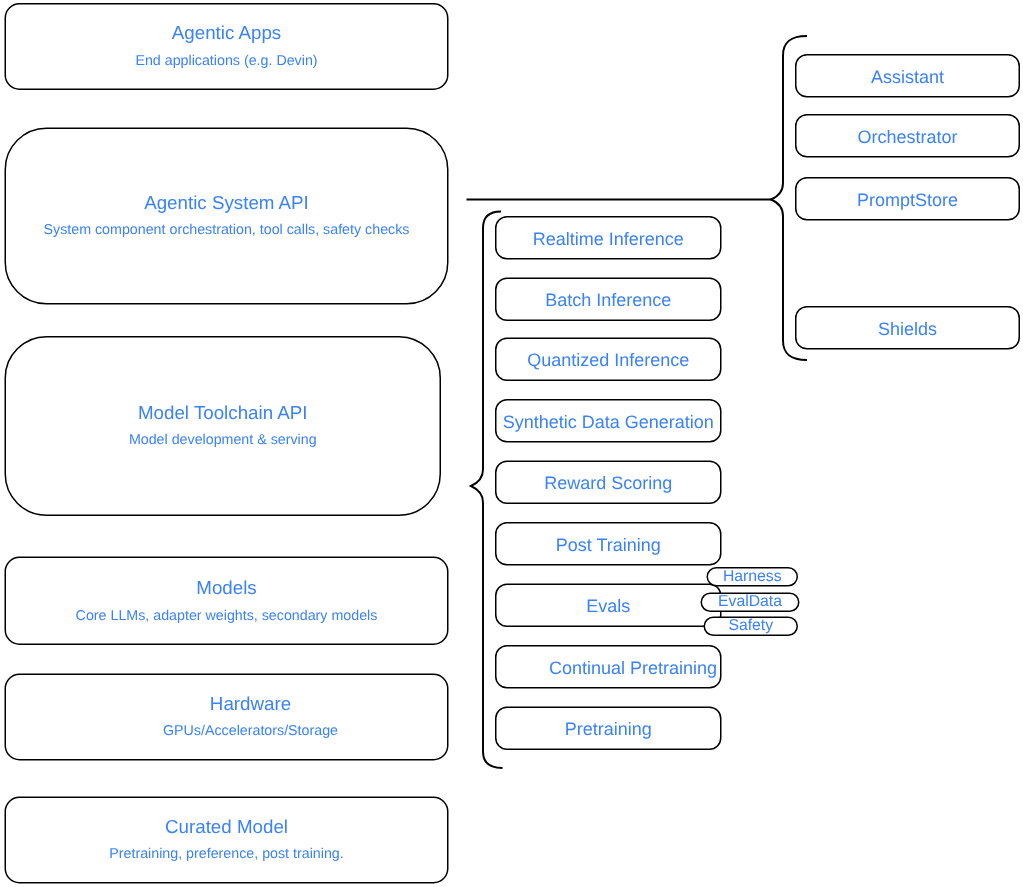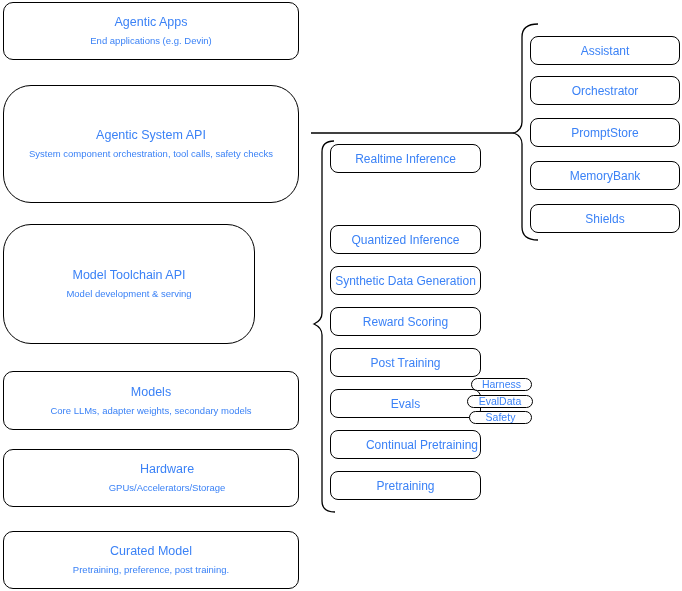--- a/index.html
+++ b/index.html
@@ -41,21 +41,21 @@
     justify-content: center;
     font-size: 10.5px;
     line-height: 1;
     white-space: nowrap;
     z-index: 3;
   }
 
   
   .pos-apps      { left: 3px; top: 2px;   width: 296px; height: 58px; }
   .pos-sysapi    { left: 3px; top: 85px;  width: 296px; height: 118px; }
-  .pos-toolapi   { left: 3px; top: 224px; width: 252px; height: 120px; text-align: right; }
+  .pos-toolapi   { left: 3px; top: 224px; width: 291px; height: 120px; text-align: right; }
   .pos-models    { left: 3px; top: 371px; width: 296px; height: 59px; }
   .pos-hardware  { left: 3px; top: 449px; width: 296px; height: 58px; padding-left: 32px; }
   .pos-data      { left: 3px; top: 531px; width: 296px; height: 58px; }
 
   
   .mcol { left: 330px; width: 151px; height: 29px; }
   .pos-m0 { top: 144px; } .pos-m1 { top: 185px; } .pos-m2 { top: 225px; }
   .pos-m3 { top: 266px; } .pos-m4 { top: 307px; } .pos-m5 { top: 348px; }
   .pos-m6 { top: 389px; } .pos-m7 { top: 430px; padding-left: 33px; } .pos-m8 { top: 471px; }
 
@@ -106,20 +106,23 @@
   </div>
 
   <div class="node layer pos-data">
     <div class="title">Curated Model</div>
     <div class="subtitle">Pretraining, preference, post training.</div>
   </div>
 
   <div class="node chip mcol pos-m0">
     <span>Realtime Inference</span>
   </div>
+  <div class="node chip mcol pos-m1">
+    <span>Batch Inference</span>
+  </div>
   <div class="node chip mcol pos-m2">
     <span>Quantized Inference</span>
   </div>
   <div class="node chip mcol pos-m3">
     <span>Synthetic Data Generation</span>
   </div>
   <div class="node chip mcol pos-m4">
     <span>Reward Scoring</span>
   </div>
   <div class="node chip mcol pos-m5">
@@ -147,20 +150,17 @@
 
   <div class="node chip rcol pos-r0">
     <span>Assistant</span>
   </div>
   <div class="node chip rcol pos-r1">
     <span>Orchestrator</span>
   </div>
   <div class="node chip rcol pos-r2">
     <span>PromptStore</span>
   </div>
-  <div class="node chip rcol pos-r3">
-    <span>MemoryBank</span>
-  </div>
   <div class="node chip rcol pos-r4">
     <span>Shields</span>
   </div>
 
 </div>
 
 </body></html>

